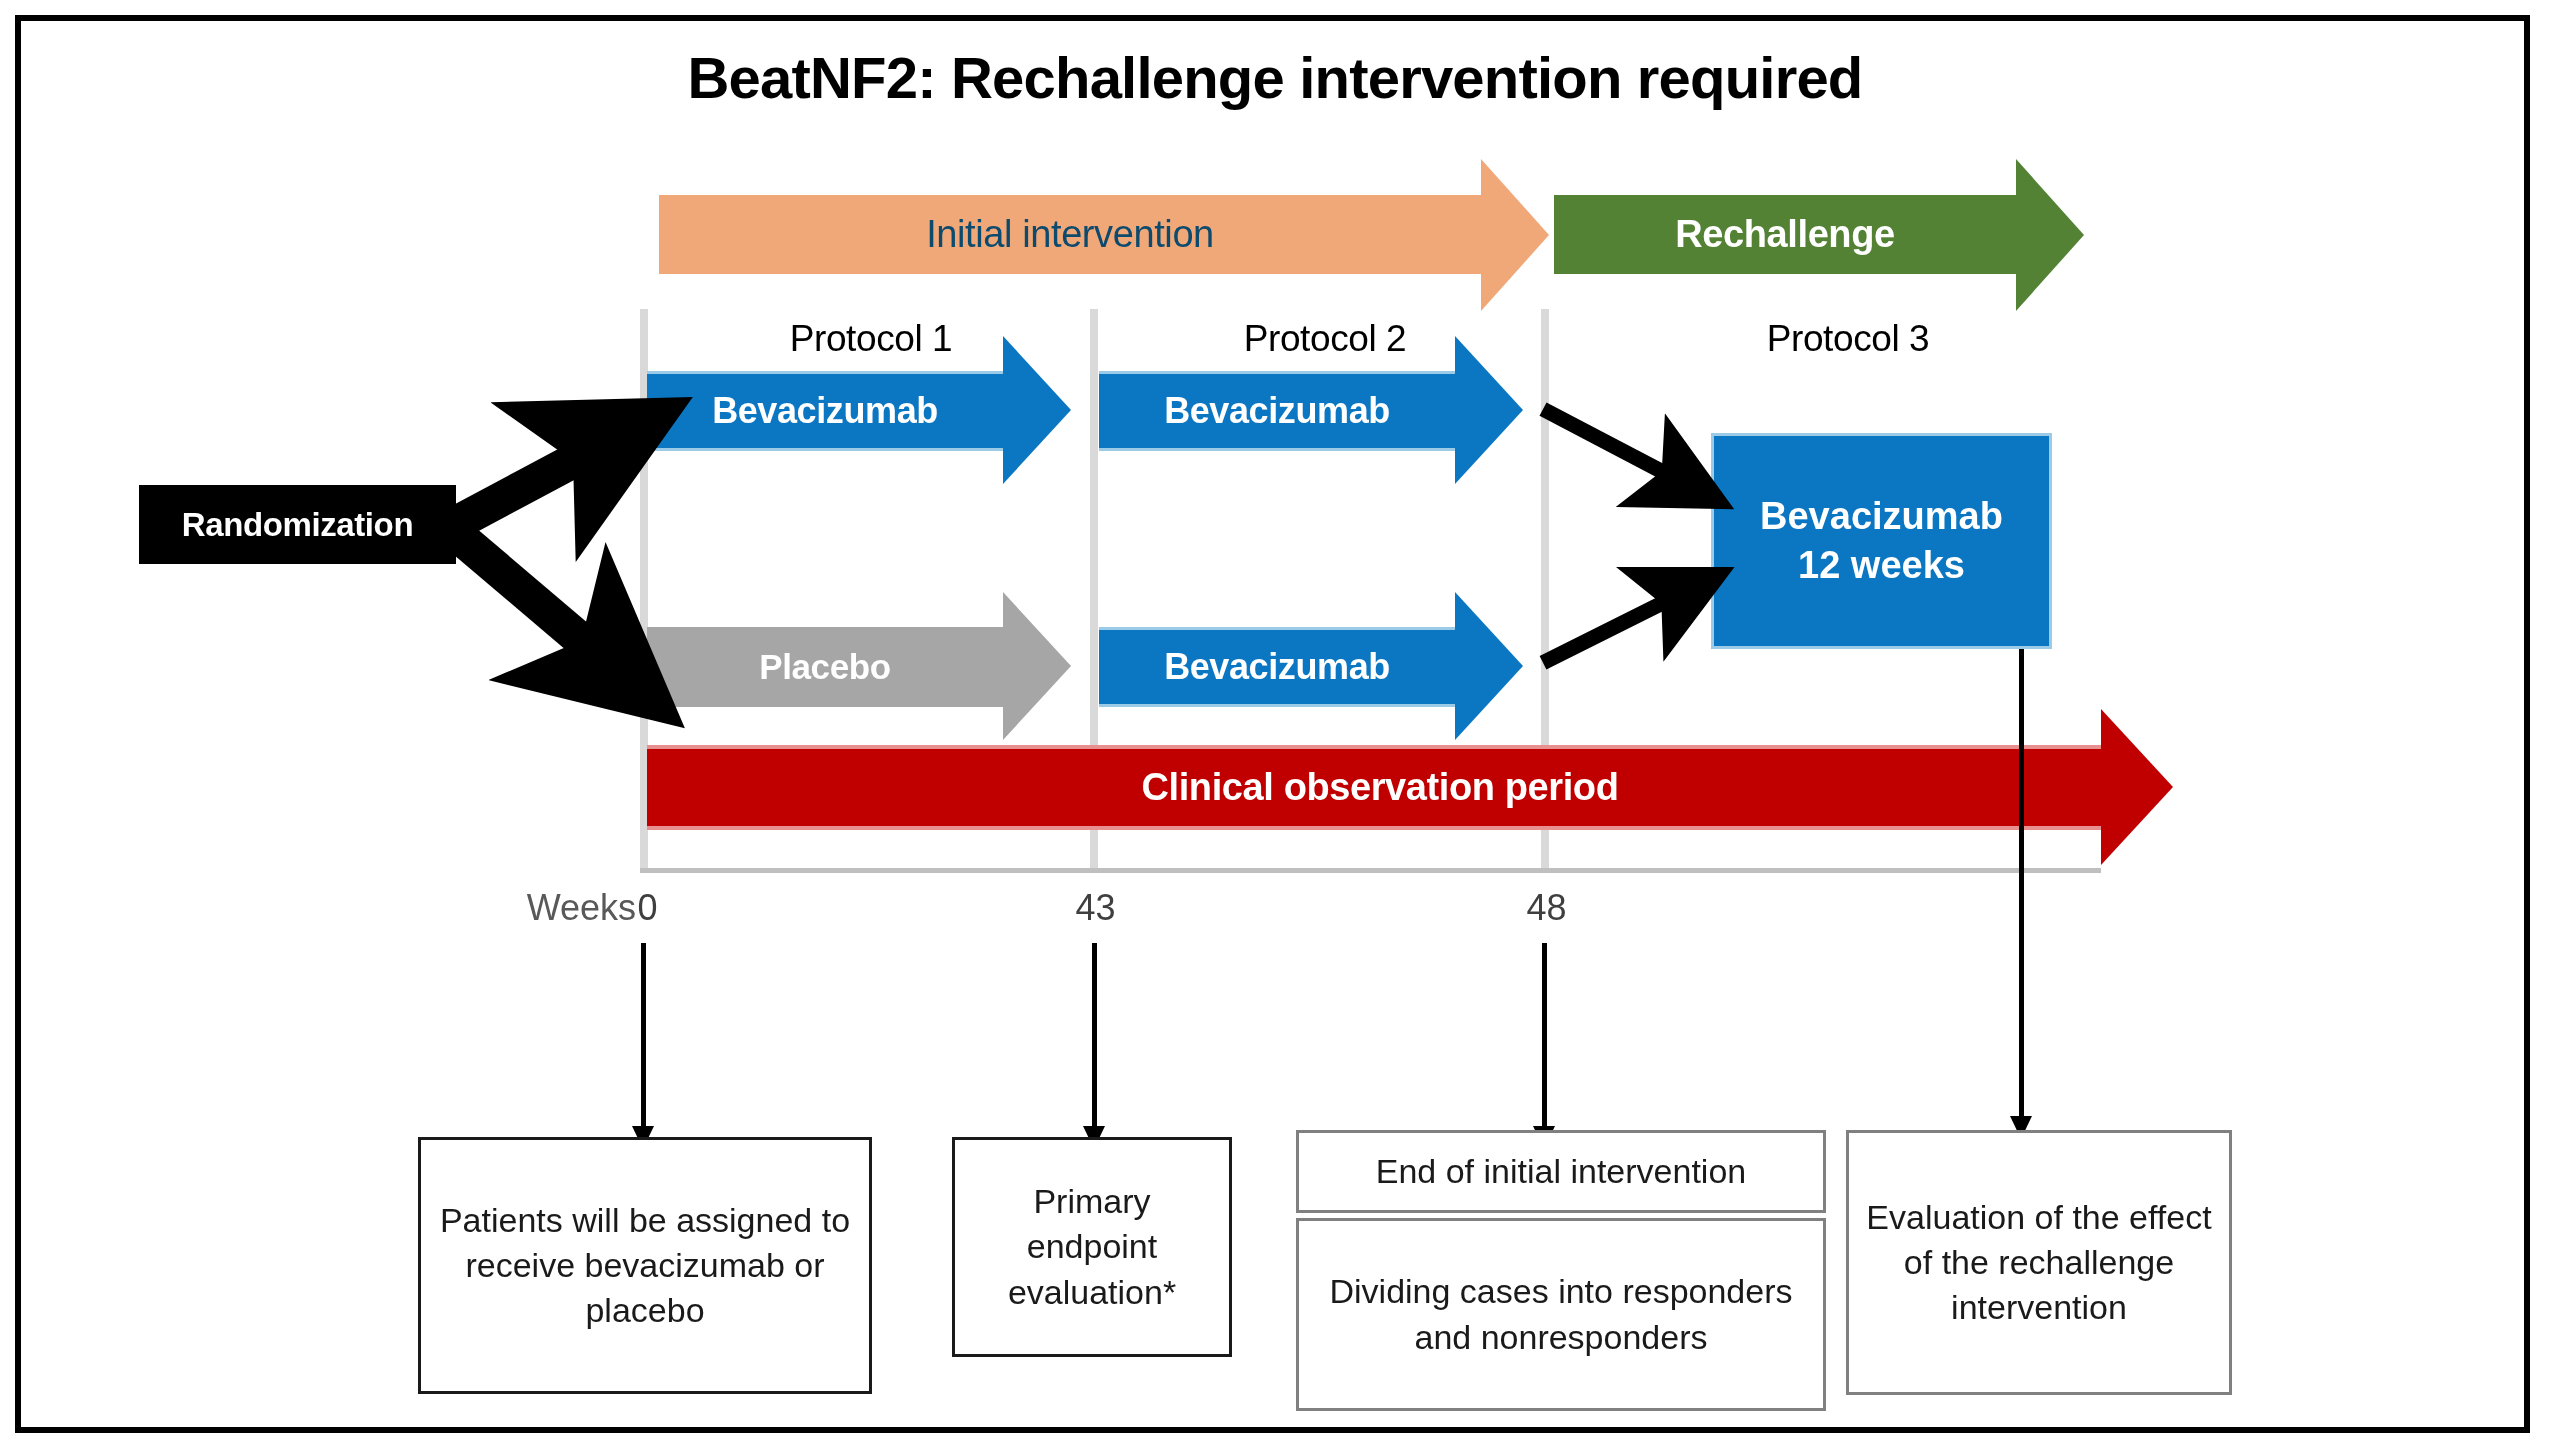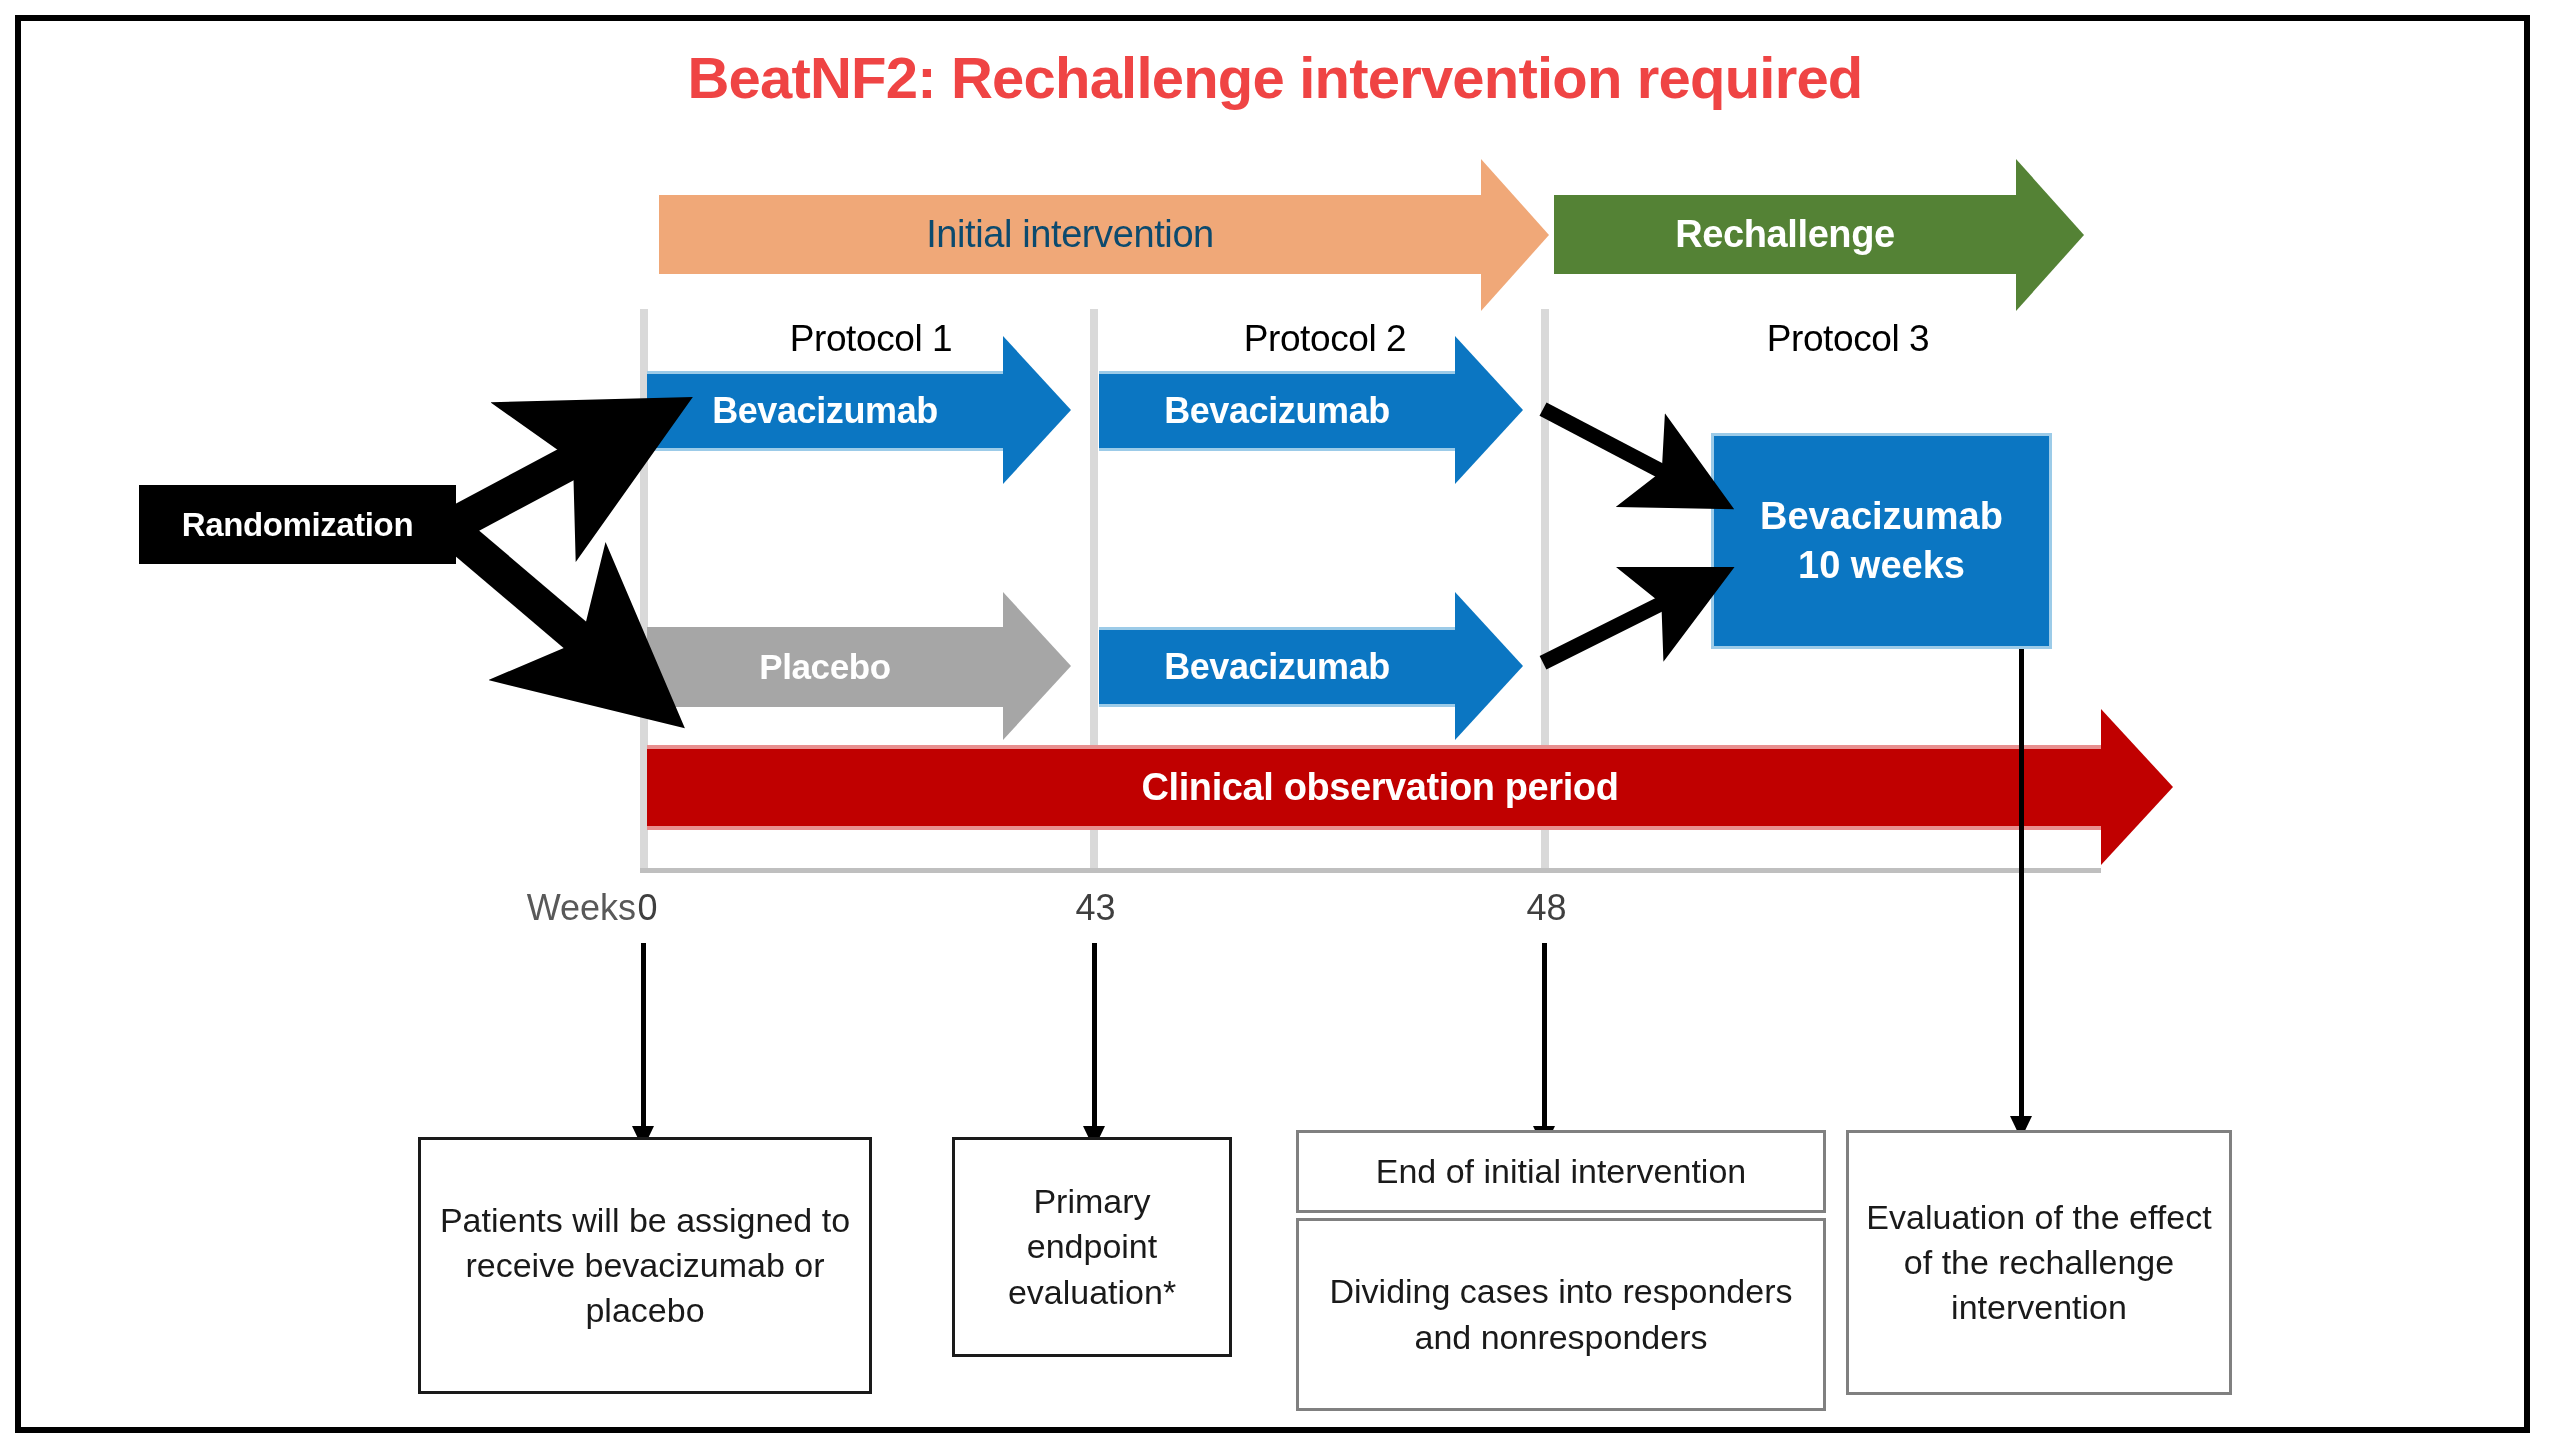--- a/index.html
+++ b/index.html
@@ -6,21 +6,21 @@
   body{font-family:"Liberation Sans",sans-serif;}
   #stage{position:relative;width:2550px;height:1452px;background:#ffffff;overflow:hidden;}
   #frame{position:absolute;left:15px;top:15px;width:2515px;height:1418px;border:6.8px solid #000;box-sizing:border-box;background:#fff;}
 
   .abs{position:absolute;}
   .ctext{display:flex;align-items:center;justify-content:center;text-align:center;}
 
   
   #title{
     left:0;top:36px;width:2550px;height:83px;
-    font-size:58px;font-weight:bold;color:#ef4444;
+    font-size:58px;font-weight:bold;color:#000000;
     letter-spacing:-0.8px;
   }
 
   
   .guide{background:#d9d9d9;width:8.3px;}
 
   
   .protocol{font-size:37px;color:#000;letter-spacing:-0.4px;margin-top:12px;}
 
   
@@ -129,21 +129,21 @@
          border-top:74px solid transparent;border-bottom:74px solid transparent;border-left:68px solid #0b76c2;"></div>
     <div style="position:absolute;left:0;top:0;width:356px;height:80px;display:flex;align-items:center;justify-content:center;">
       <span style="color:#fff;font-weight:bold;font-size:36px;letter-spacing:-0.4px;">Bevacizumab</span>
     </div>
   </div>
 
   <div class="abs ctext" id="randombox">Randomization</div>
 
   <div class="abs ctext" id="rechallenge-box">
     <span>Bevacizumab</span>
-    <span>10 weeks</span>
+    <span>12 weeks</span>
   </div>
 
   <div class="abs" style="left:647px;top:745px;width:1590px;height:85px;">
     <div class="abs" style="left:0;top:0;width:1454px;height:100%;background:#C00000;border-top:4.5px solid #e88f8f;border-bottom:4.5px solid #e88f8f;box-sizing:border-box;"></div>
     <div class="abs" style="left:1454px;top:-36px;width:0;height:0;
          border-top:78px solid transparent;border-bottom:78px solid transparent;border-left:72px solid #C00000;"></div>
     <div style="position:absolute;left:0;top:0;width:1454px;height:85px;display:flex;align-items:center;justify-content:center;">
       <span style="color:#fff;font-weight:bold;font-size:38px;letter-spacing:-0.4px;margin-left:12px;">Clinical observation period</span>
     </div>
   </div>

